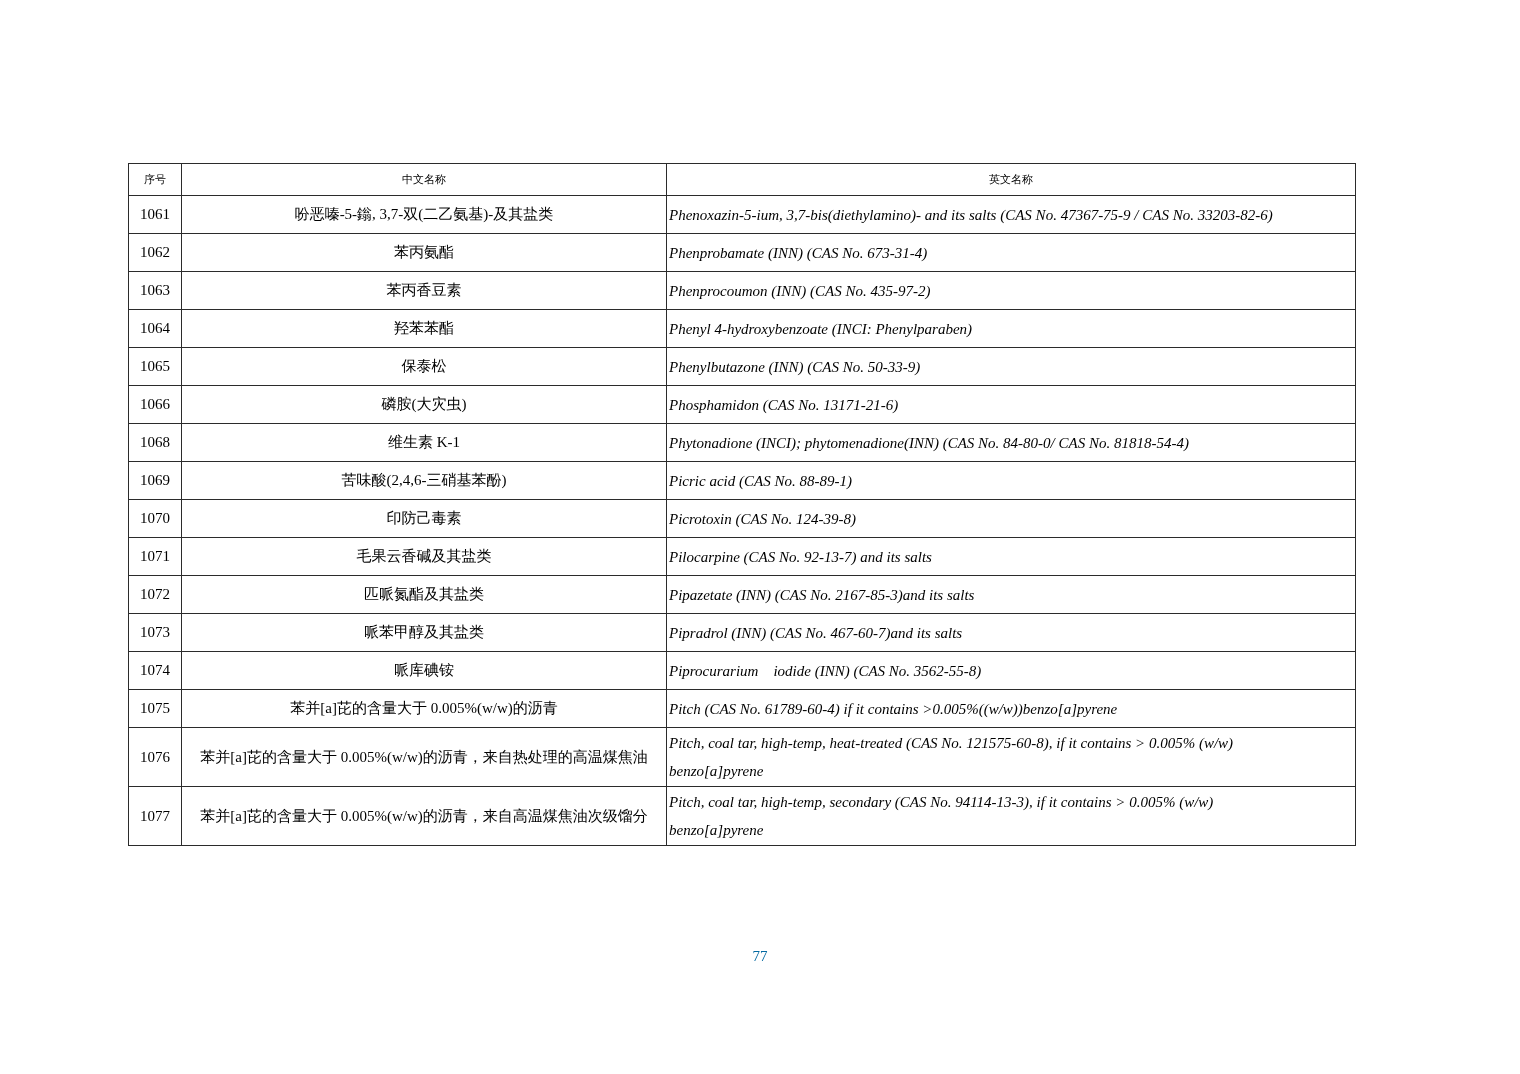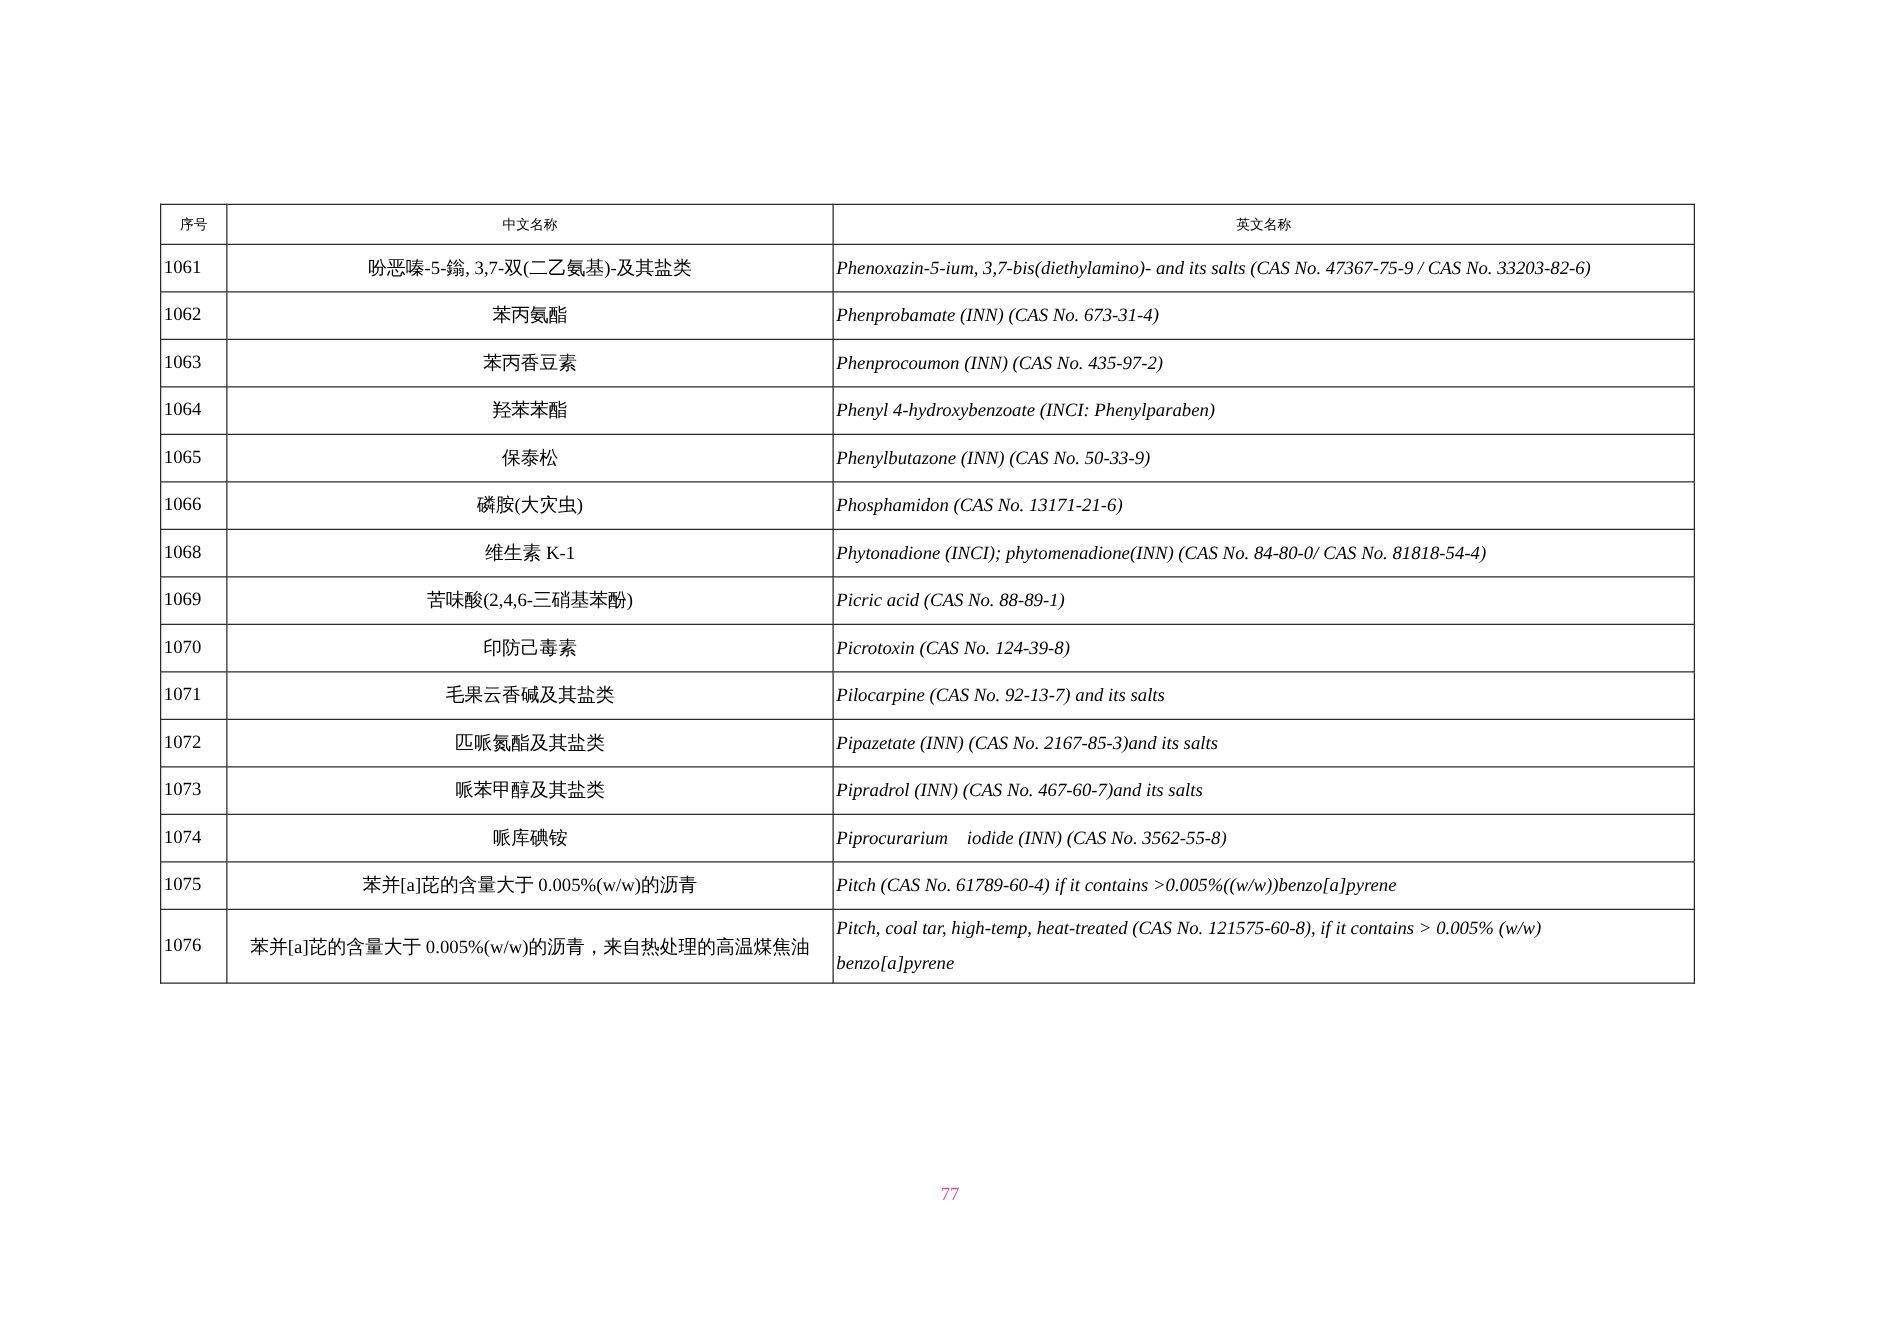--- a/index.html
+++ b/index.html
@@ -36,39 +36,40 @@
     height: 31px;
     text-align: center;
     padding: 0 2px;
     font-size: 11px;
   }
   table.substances td {
     height: 35px;
     padding: 1px 2px;
   }
   td.id {
+    text-align: center;
   }
   td.cn {
     white-space: nowrap;
     text-align: center;
   }
   td.en {
     white-space: pre-wrap;
     text-align: left;
     line-height: 28px;
     font-style: italic;
   }
   .page-number {
     position: absolute;
     left: 0;
     right: 0;
     top: 948px;
     text-align: center;
     font-size: 15px;
-    color: #ec4899;
+    color: #0369a1;
   }
 </style>
 </head>
 <body>
 
 <div class="page">
   <table class="substances">
     <colgroup>
       <col style="width:53px">
       <col style="width:485px">
@@ -151,16 +152,22 @@
           <td class="id">1075</td>
           <td class="cn">苯并[a]芘的含量大于 0.005%(w/w)的沥青</td>
           <td class="en">Pitch (CAS No. 61789-60-4) if it contains &gt;0.005%((w/w))benzo[a]pyrene</td>
         </tr>
         <tr>
           <td class="id">1076</td>
           <td class="cn">苯并[a]芘的含量大于 0.005%(w/w)的沥青，来自热处理的高温煤焦油</td>
           <td class="en">Pitch, coal tar, high-temp, heat-treated (CAS No. 121575-60-8), if it contains &gt; 0.005% (w/w)
 benzo[a]pyrene</td>
         </tr>
+        <tr>
+          <td class="id">1077</td>
+          <td class="cn">苯并[a]芘的含量大于 0.005%(w/w)的沥青，来自高温煤焦油次级馏分</td>
+          <td class="en">Pitch, coal tar, high-temp, secondary (CAS No. 94114-13-3), if it contains &gt; 0.005% (w/w)
+benzo[a]pyrene</td>
+        </tr>
       </tbody>
   </table>
   <div class="page-number">77</div>
 </div>
 
 </body></html>

